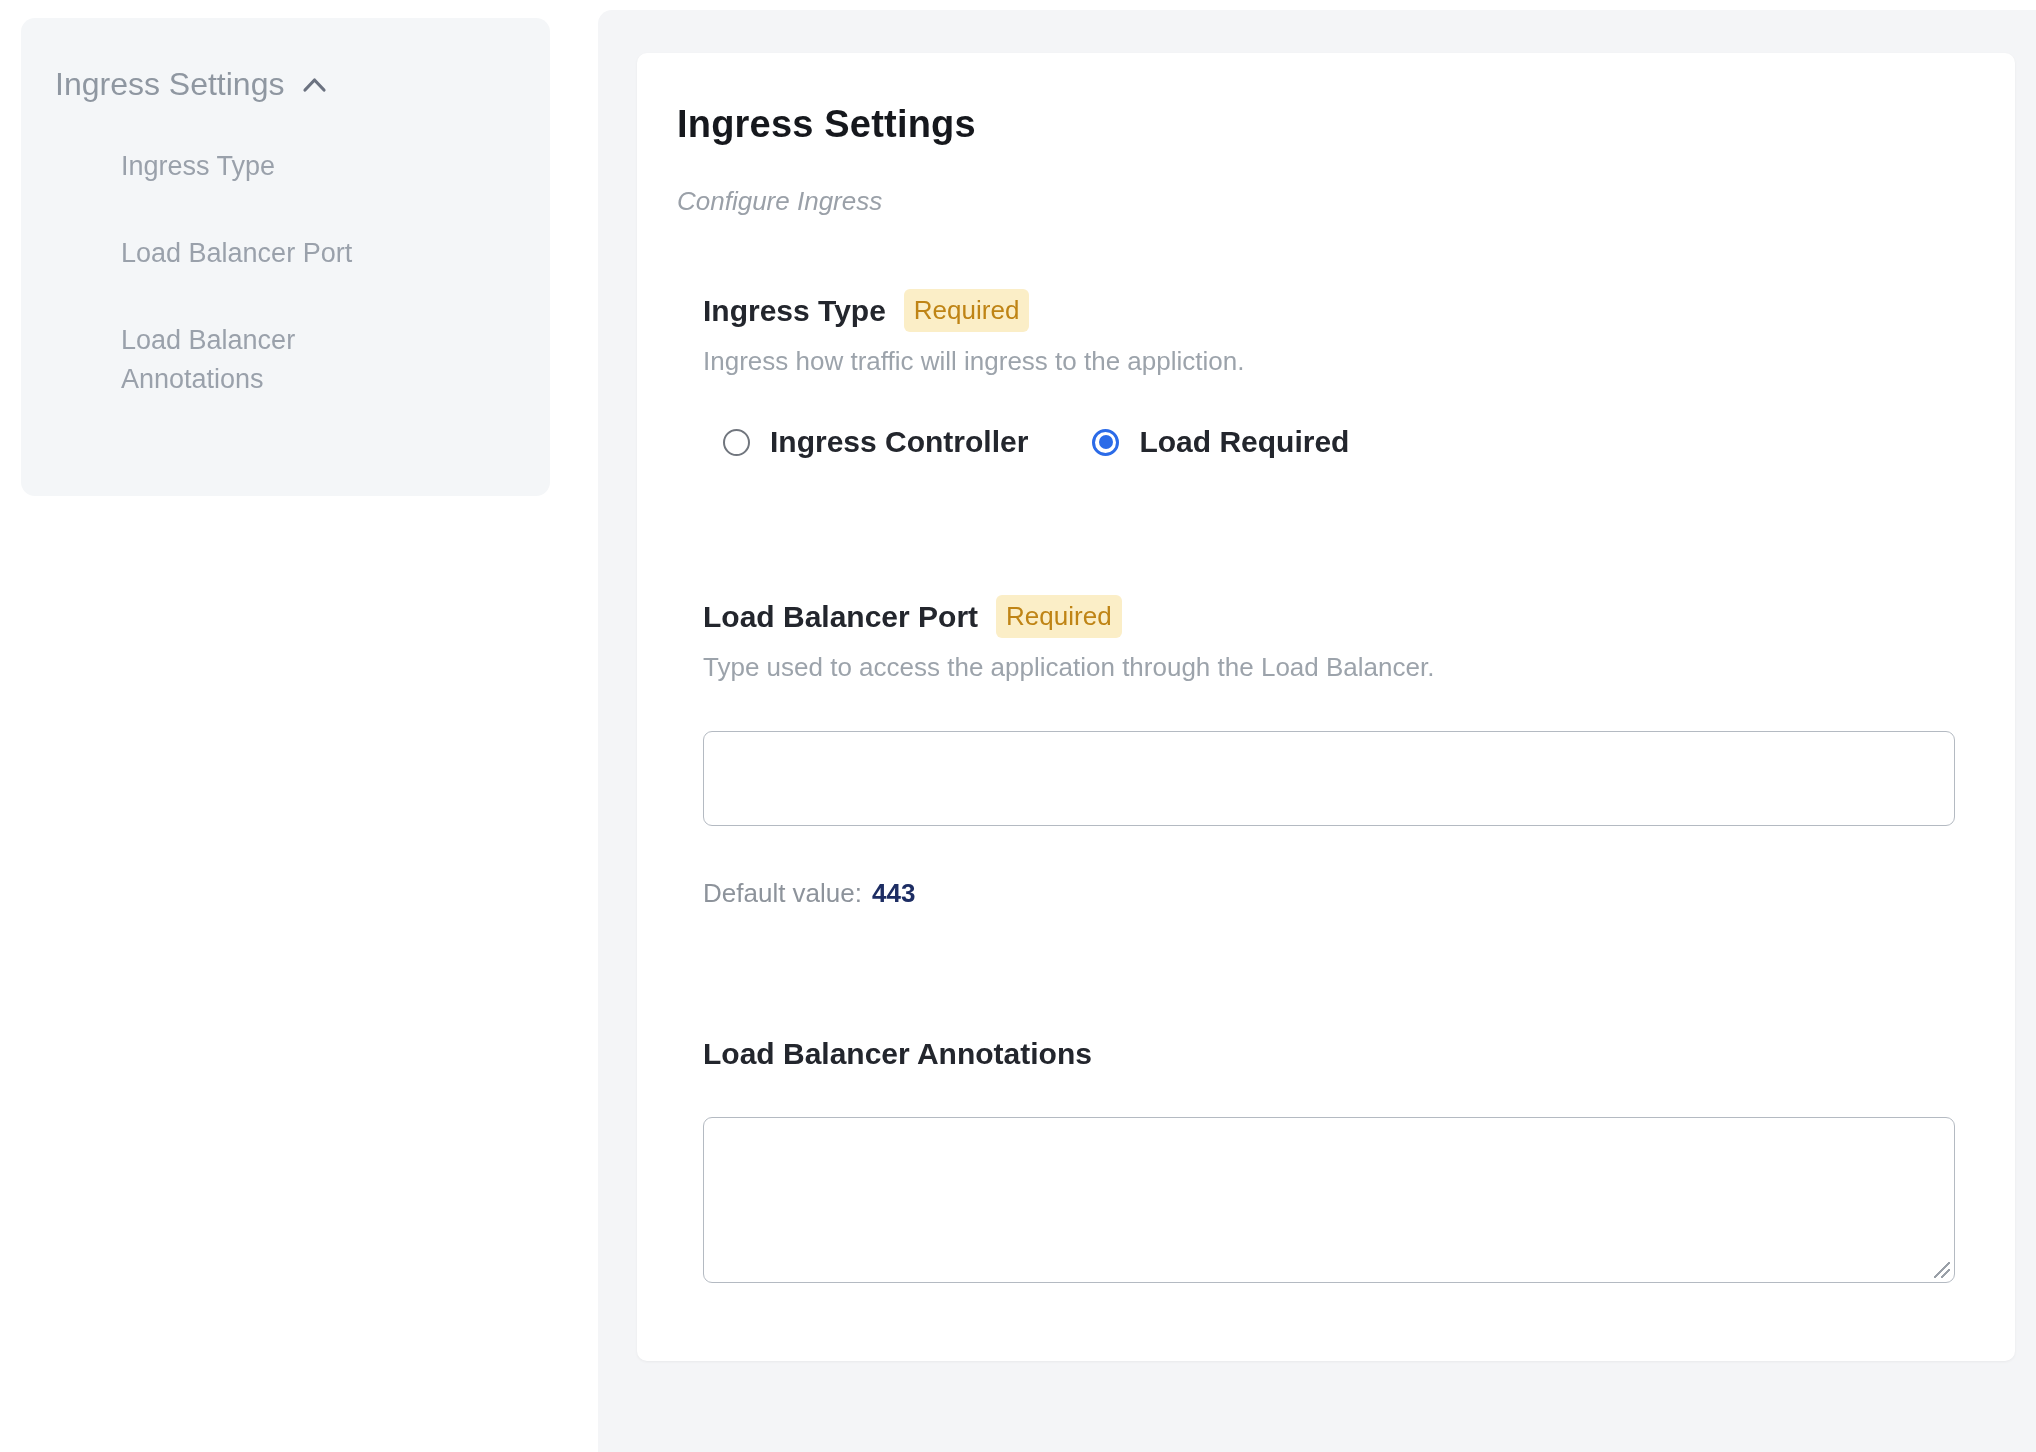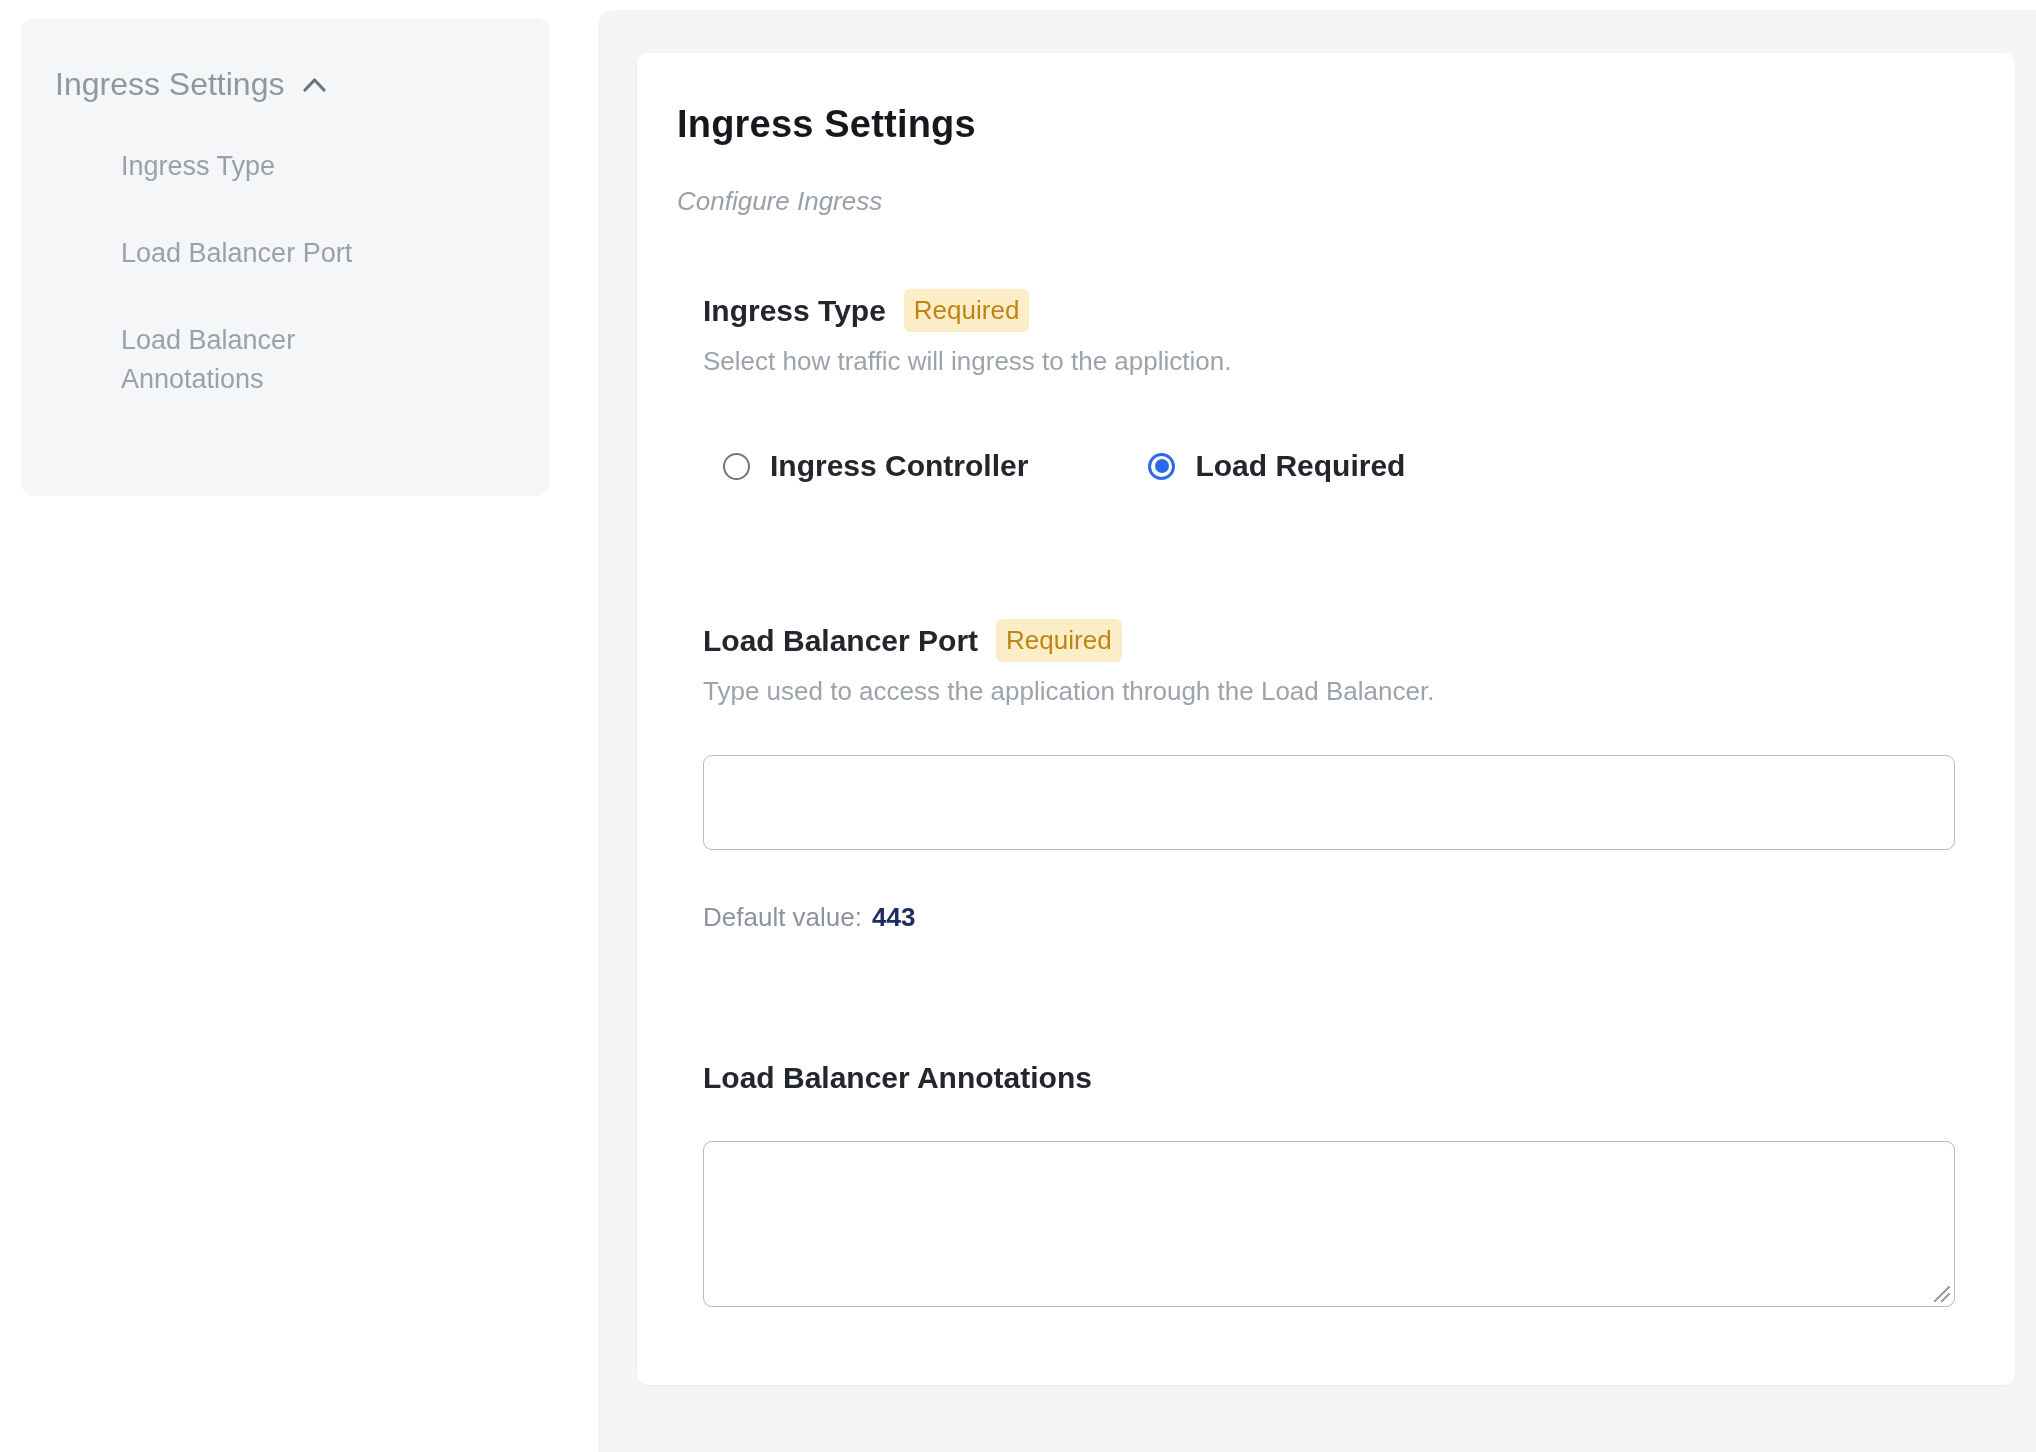--- a/index.html
+++ b/index.html
@@ -90,25 +90,25 @@
     border-radius: 6px;
   }
   .section-desc {
     margin-top: 14px;
     font-size: 26px;
     color: #9ca3ab;
   }
 
   
   .radio-row {
-    margin-top: 72px;
+    margin-top: 48px;
     margin-left: 20px;
     display: flex;
     align-items: flex-end;
-    gap: 120px;
+    gap: 64px;
   }
   .radio-option {
     display: flex;
     align-items: center;
     gap: 20px;
     cursor: pointer;
   }
   .radio-circle {
     width: 27px; height: 27px;
     border-radius: 50%;
@@ -212,21 +212,21 @@
   <section class="settings-card">
 
     <h1 class="card-title">Ingress Settings</h1>
     <div class="card-subtitle">Configure Ingress</div>
 
     <div class="section section-1">
       <div class="section-heading-row">
         <span class="section-heading">Ingress Type</span>
         <span class="required-badge">Required</span>
       </div>
-      <div class="section-desc">Select how traffic will ingress to the appliction.</div>
+      <div class="section-desc">Ingress how traffic will ingress to the appliction.</div>
 
       <div class="radio-row">
         <label class="radio-option">
           <span class="radio-circle"></span>
           <span class="radio-label">Ingress Controller</span>
         </label>
         <label class="radio-option">
           <span class="radio-circle selected"></span>
           <span class="radio-label">Load Required</span>
         </label>

